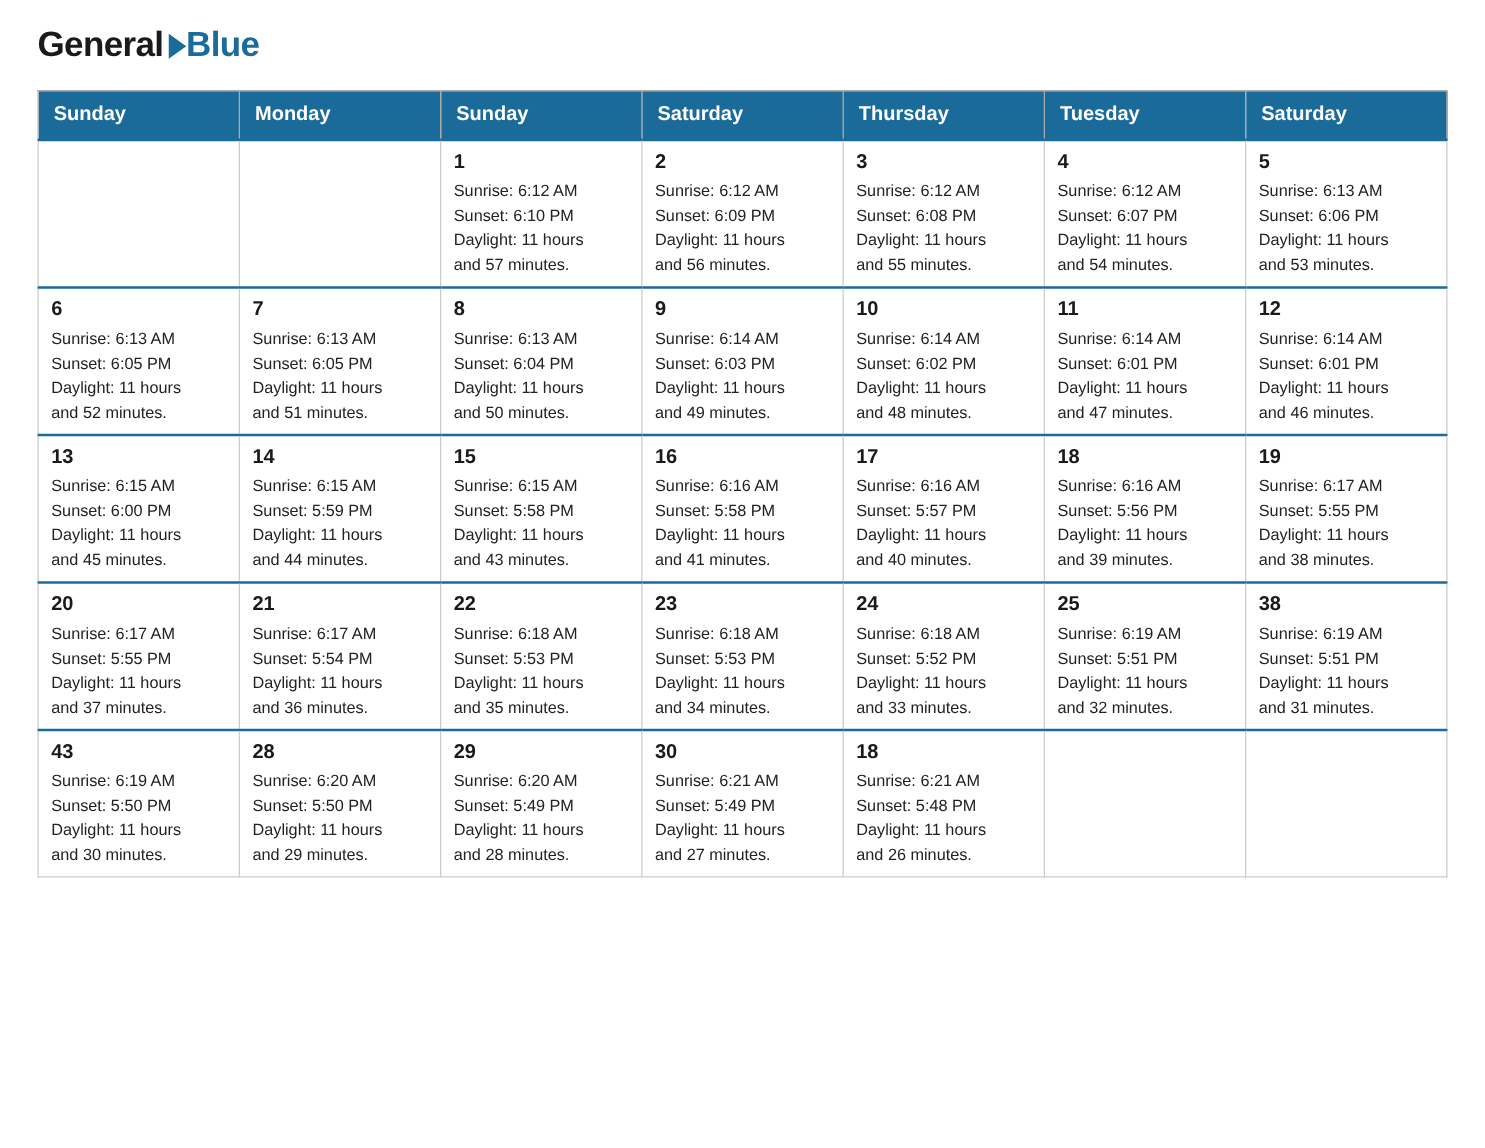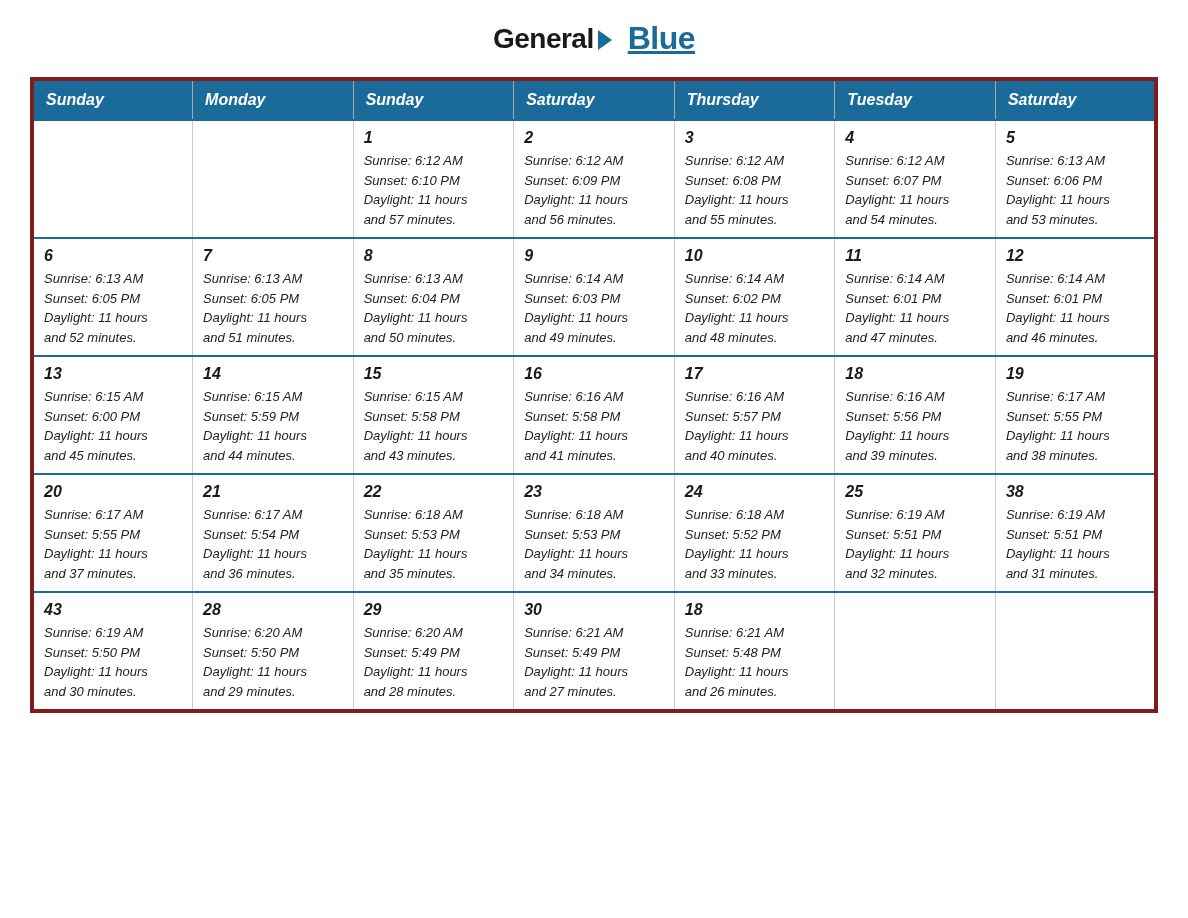--- a/index.html
+++ b/index.html
@@ -5,21 +5,21 @@
     * { margin: 0; padding: 0; box-sizing: border-box; }
     body {
       font-family: Arial, sans-serif;
       background: #fff;
       width: 1188px;
       min-height: 918px;
       padding: 20px 30px;
     }
     .header-area {
       display: flex;
-      justify-content: center;
+      justify-content: flex-start;
       align-items: flex-start;
       margin-bottom: 20px;
     }
     .logo {
       display: flex;
       flex-direction: column;
       align-items: flex-start;
     }
     .logo-top {
       display: flex;
@@ -34,26 +34,25 @@
     .logo-arrow {
       width: 0;
       height: 0;
       border-left: 14px solid #1a6b9a;
       border-top: 10px solid transparent;
       border-bottom: 10px solid transparent;
       margin-left: 4px;
       margin-top: 2px;
     }
     .logo-blue {
-      font-size: 32px;
+      font-size: 28px;
       font-weight: bold;
       color: #1a6b9a;
-      margin-left: 16px;
+      margin-left: 0;
       letter-spacing: -0.5px;
-      text-decoration: underline;
     }
     .logo-bottom {
       font-size: 14px;
       color: #1a6b9a;
       font-style: italic;
       margin-left: 2px;
     }
     .title-area {
       text-align: right;
     }
@@ -65,22 +64,21 @@
       line-height: 1;
     }
     .location {
       font-size: 22px;
       color: #333;
       margin-top: 6px;
     }
     .calendar {
       width: 100%;
       border-collapse: collapse;
-      border: 4px solid #7f1d1d;
-      font-style: italic;
+      border: 1px solid #7f1d1d;
     }
     .calendar th {
       background-color: #1a6b9a;
       color: #fff;
       font-size: 16px;
       font-weight: 600;
       padding: 10px 12px;
       text-align: left;
       border: 1px solid #aaa;
     }

